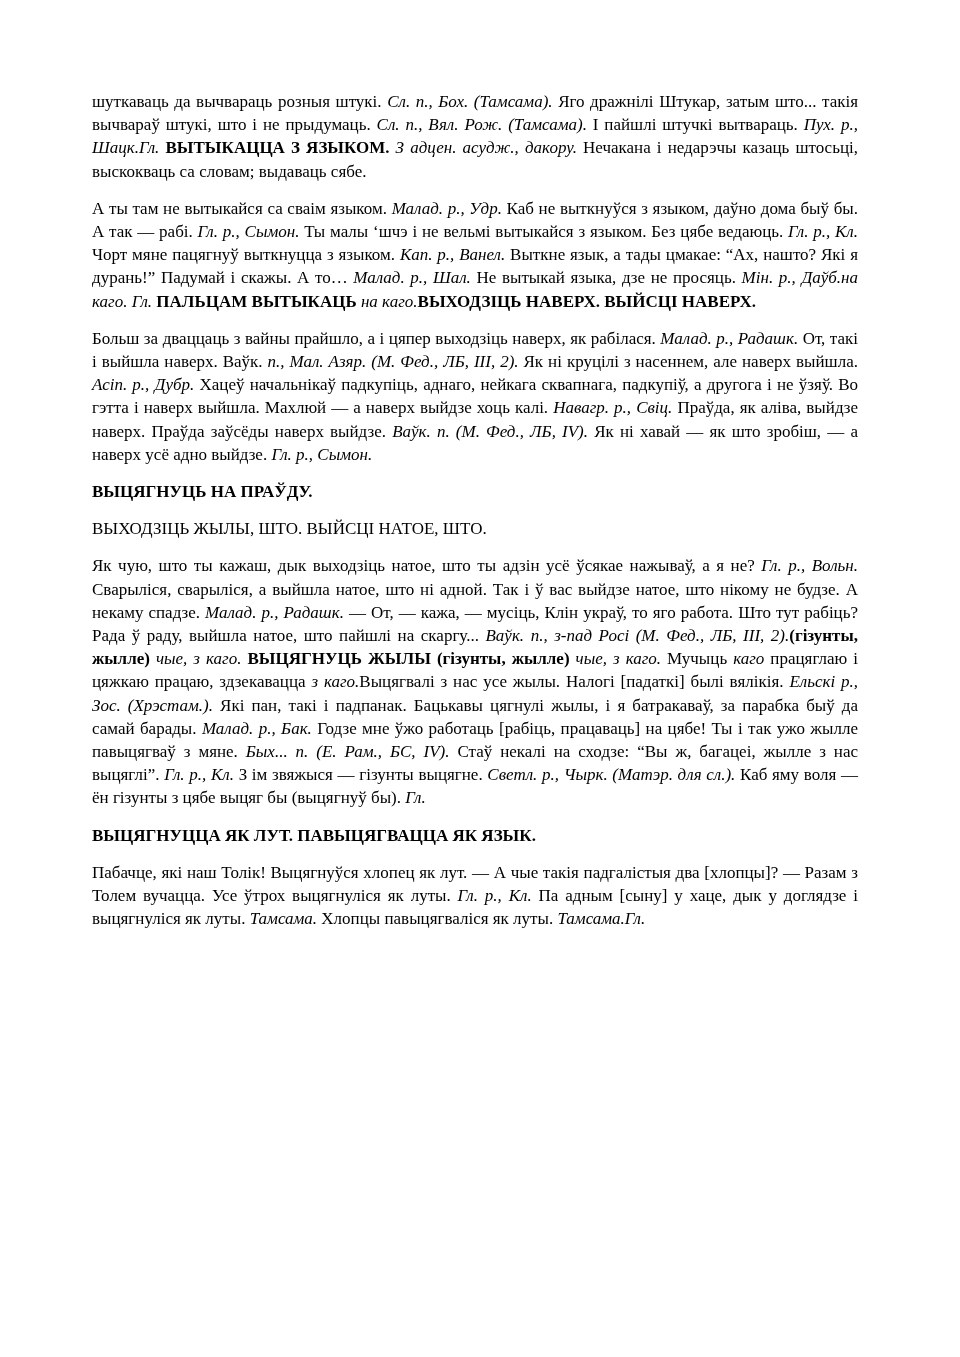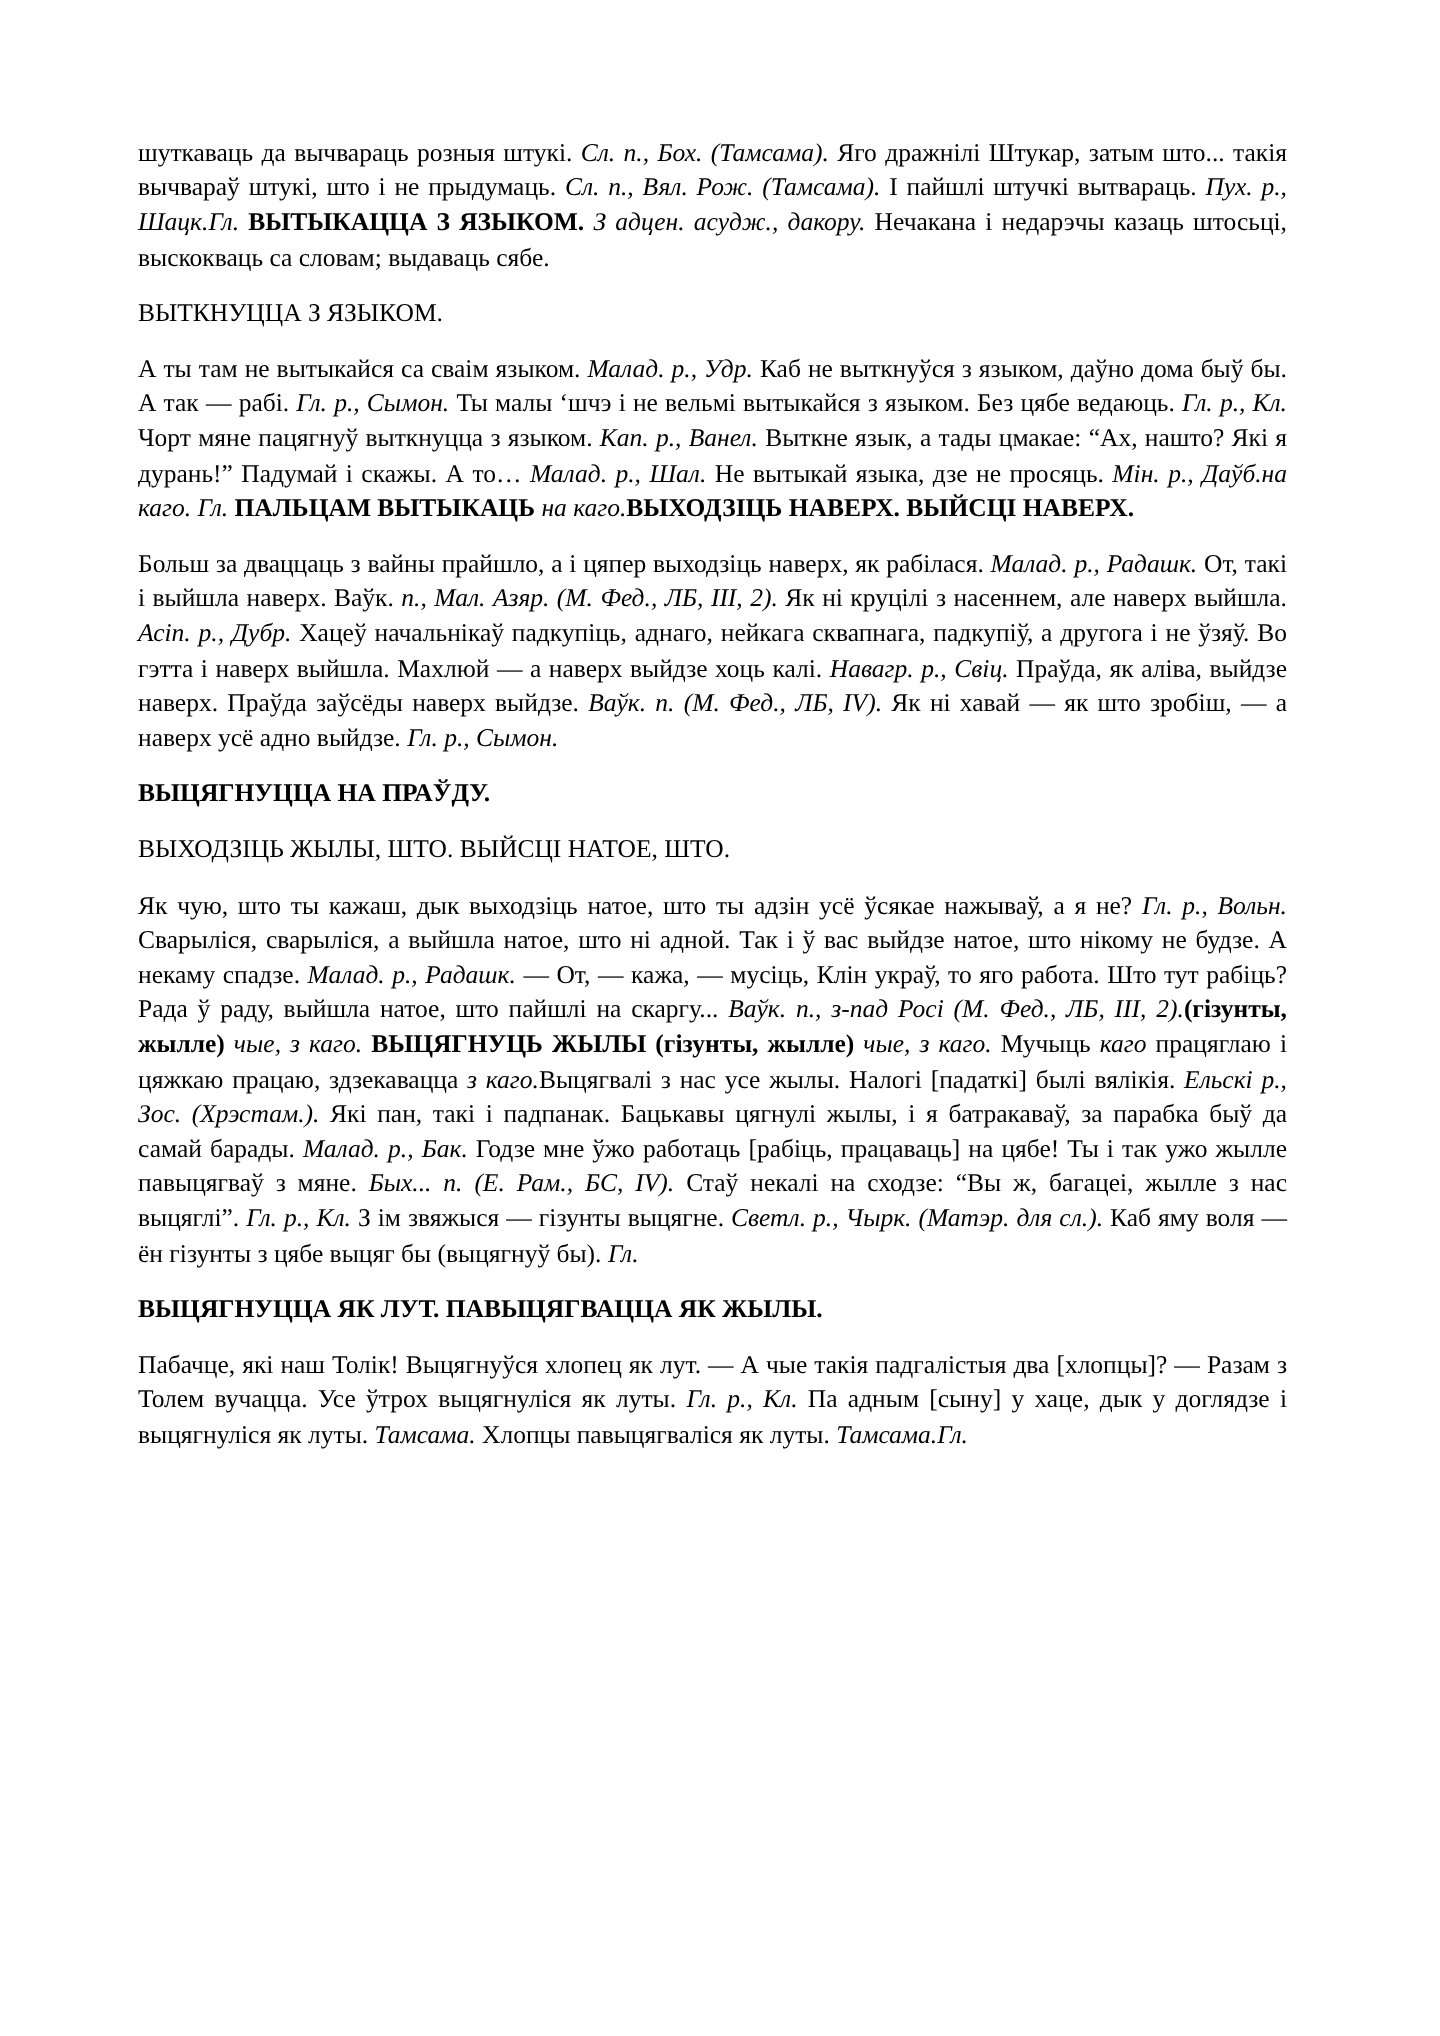--- a/index.html
+++ b/index.html
@@ -30,32 +30,31 @@
   .i { font-style: italic; font-weight: 400; }
   .b { font-style: normal; font-weight: 700; }
 </style>
 </head>
 <body>
 
 <div class="page">
 
   <p><span class="r">шуткаваць да вычвараць розныя штукі. </span><span class="i">Сл. п., Бох. (Тамсама).</span><span class="r"> Яго дражнілі Штукар, затым што... такія вычвараў штукі, што і не прыдумаць. </span><span class="i">Сл. п., Вял. Рож. (Тамсама).</span><span class="r"> І пайшлі штучкі вытвараць. </span><span class="i">Пух. р., Шацк.Гл.</span><span class="b"> ВЫТЫКАЦЦА З ЯЗЫКОМ. </span><span class="i">З адцен. асудж., дакору.</span><span class="r"> Нечакана і недарэчы казаць штосьці, выскокваць са словам; выдаваць сябе.</span></p>
 
-  <p><span class="r">ВЫТКНУЦЦА З ЯЗЫКОМ.</span></p>
 
 
   <p><span class="r">А ты там не вытыкайся са сваім языком. </span><span class="i">Малад. р., Удр.</span><span class="r"> Каб не выткнуўся з языком, даўно дома быў бы. А так — рабі. </span><span class="i">Гл. р., Сымон.</span><span class="r"> Ты малы ‘шчэ і не вельмі вытыкайся з языком. Без цябе ведаюць. </span><span class="i">Гл. р., Кл.</span><span class="r"> Чорт мяне пацягнуў выткнуцца з языком. </span><span class="i">Кап. р., Ванел.</span><span class="r"> Выткне язык, а тады цмакае: “Ах, нашто? Які я дурань!” Падумай і скажы. А то… </span><span class="i">Малад. р., Шал.</span><span class="r"> Не вытыкай языка, дзе не просяць. </span><span class="i">Мін. р., Даўб.на каго. Гл.</span><span class="b"> ПАЛЬЦАМ ВЫТЫКАЦЬ </span><span class="i">на каго.</span><span class="b">ВЫХОДЗІЦЬ НАВЕРХ. ВЫЙСЦІ НАВЕРХ.</span></p>
 
   <p><span class="r">Больш за дваццаць з вайны прайшло, а і цяпер выходзіць наверх, як рабілася. </span><span class="i">Малад. р., Радашк.</span><span class="r"> От, такі і выйшла наверх. Ваўк. </span><span class="i">п., Мал. Азяр. (М. Фед., ЛБ, ІІІ, 2).</span><span class="r"> Як ні круцілі з насеннем, але наверх выйшла. </span><span class="i">Асіп. р., Дубр.</span><span class="r"> Хацеў начальнікаў падкупіць, аднаго, нейкага сквапнага, падкупіў, а другога і не ўзяў. Во гэтта і наверх выйшла. Махлюй — а наверх выйдзе хоць калі. </span><span class="i">Навагр. р., Свіц.</span><span class="r"> Праўда, як аліва, выйдзе наверх. Праўда заўсёды наверх выйдзе. </span><span class="i">Ваўк. п. (М. Фед., ЛБ, IV).</span><span class="r"> Як ні хавай — як што зробіш, — а наверх усё адно выйдзе. </span><span class="i">Гл. р., Сымон.</span></p>
 
 
-  <p><span class="b">ВЫЦЯГНУЦЦА НА ПРАЎДУ.</span></p>
+  <p><span class="b">ВЫЦЯГНУЦЬ НА ПРАЎДУ.</span></p>
 
   <p><span class="r">ВЫХОДЗІЦЬ ЖЫЛЫ, ШТО. ВЫЙСЦІ НАТОЕ, ШТО.</span></p>
 
   <p><span class="r">Як чую, што ты кажаш, дык выходзіць натое, што ты адзін усё ўсякае нажываў, а я не? </span><span class="i">Гл. р., Вольн.</span><span class="r"> Сварыліся, сварыліся, а выйшла натое, што ні адной. Так і ў вас выйдзе натое, што нікому не будзе. А некаму спадзе. </span><span class="i">Малад. р., Радашк.</span><span class="r"> — От, — кажа, — мусіць, Клін украў, то яго работа. Што тут рабіць? Рада ў раду, выйшла натое, што пайшлі на скаргу... </span><span class="i">Ваўк. п., з-пад Росі (М. Фед., ЛБ, ІІІ, 2).</span><span class="b">(гізунты, жылле)</span><span class="i"> чые, з каго. </span><span class="b">ВЫЦЯГНУЦЬ ЖЫЛЫ (гізунты, жылле)</span><span class="i"> чые, з каго.</span><span class="r"> Мучыць </span><span class="i">каго</span><span class="r"> працяглаю і цяжкаю працаю, здзекавацца </span><span class="i">з каго.</span><span class="r">Выцягвалі з нас усе жылы. Налогі [падаткі] былі вялікія. </span><span class="i">Ельскі р., Зос. (Хрэстам.).</span><span class="r"> Які пан, такі і падпанак. Бацькавы цягнулі жылы, і я батракаваў, за парабка быў да самай барады. </span><span class="i">Малад. р., Бак.</span><span class="r"> Годзе мне ўжо работаць [рабіць, працаваць] на цябе! Ты і так ужо жылле павыцягваў з мяне. </span><span class="i">Бых... п. (Е. Рам., БС, IV).</span><span class="r"> Стаў некалі на сходзе: “Вы ж, багацеі, жылле з нас выцяглі”. </span><span class="i">Гл. р., Кл.</span><span class="r"> З ім звяжыся — гізунты выцягне. </span><span class="i">Светл. р., Чырк. (Матэр. для сл.).</span><span class="r"> Каб яму воля — ён гізунты з цябе выцяг бы (выцягнуў бы). </span><span class="i">Гл.</span></p>
 
 
-  <p><span class="b">ВЫЦЯГНУЦЦА ЯК ЛУТ. ПАВЫЦЯГВАЦЦА ЯК ЖЫЛЫ.</span></p>
+  <p><span class="b">ВЫЦЯГНУЦЦА ЯК ЛУТ. ПАВЫЦЯГВАЦЦА ЯК ЯЗЫК.</span></p>
 
   <p><span class="r">Пабачце, які наш Толік! Выцягнуўся хлопец як лут. — А чые такія падгалістыя два [хлопцы]? — Разам з Толем вучацца. Усе ўтрох выцягнуліся як луты. </span><span class="i">Гл. р., Кл.</span><span class="r"> Па адным [сыну] у хаце, дык у доглядзе і выцягнуліся як луты. </span><span class="i">Тамсама.</span><span class="r"> Хлопцы павыцягваліся як луты. </span><span class="i">Тамсама.Гл.</span></p>
 
 </div>
 
 </body></html>

